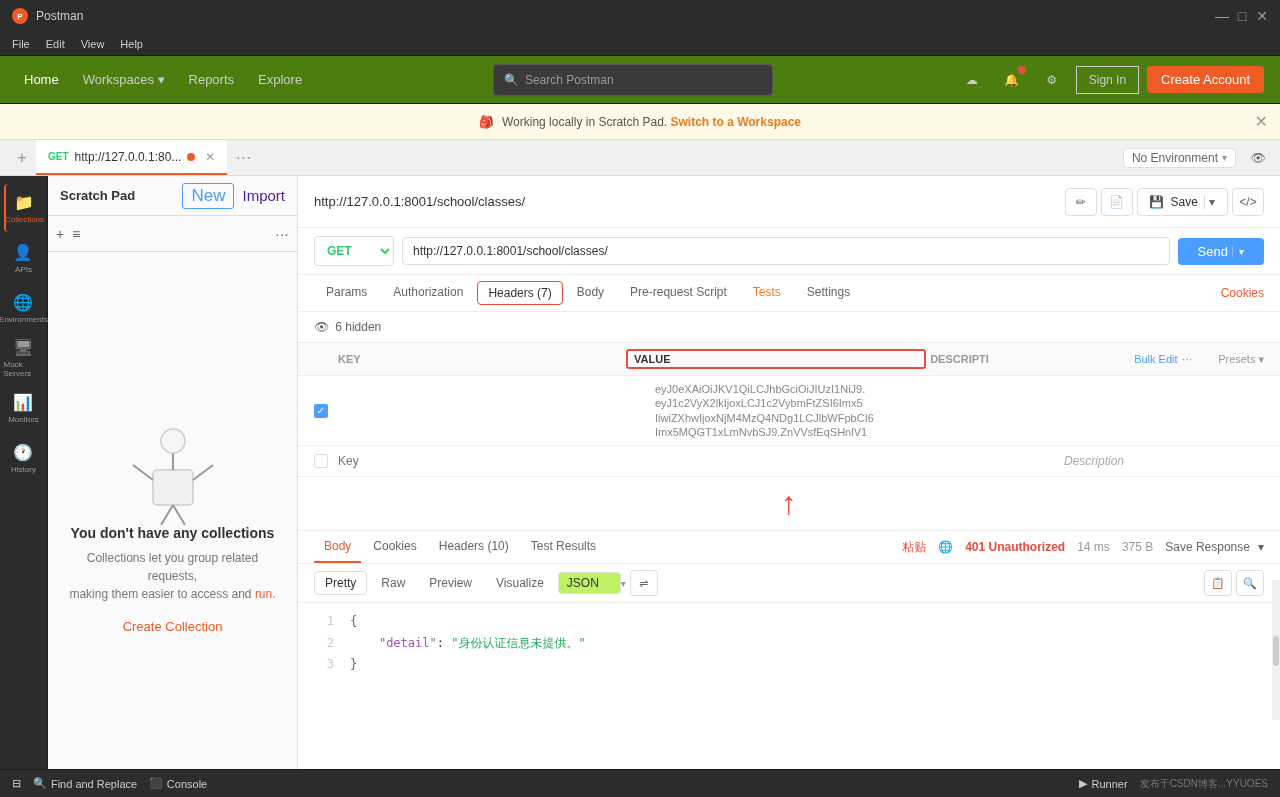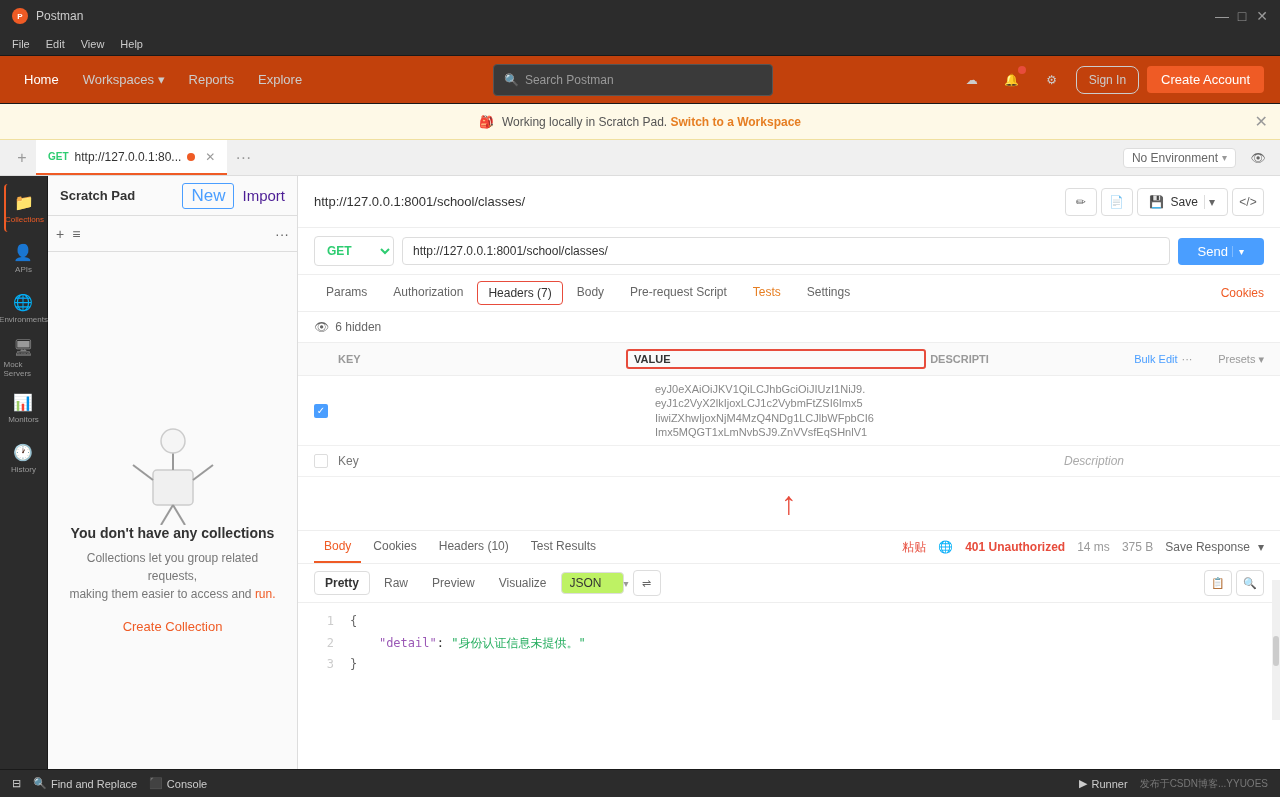--- a/index.html
+++ b/index.html
@@ -10,29 +10,29 @@
     .titlebar-logo { width: 16px; height: 16px; background: #ef5b25; border-radius: 50%; margin-right: 8px; display: flex; align-items: center; justify-content: center; color: white; font-size: 8px; font-weight: bold; }
     .titlebar-title { flex: 1; }
     .titlebar-controls { display: flex; gap: 8px; }
     .titlebar-btn { width: 12px; height: 12px; display: flex; align-items: center; justify-content: center; color: #999; font-size: 14px; cursor: pointer; }
 
     
     .menubar { height: 24px; background: #2c2c2c; display: flex; align-items: center; padding: 0 12px; gap: 16px; color: #ccc; font-size: 11px; border-bottom: 1px solid #1a1a1a; }
     .menubar span { cursor: pointer; }
 
     
-    .topnav { height: 48px; background: #c2410c; display: flex; align-items: center; padding: 0 16px; gap: 8px; border-bottom: 1px solid #1a1a1a; }
+    .topnav { height: 48px; background: #4d7c0f; display: flex; align-items: center; padding: 0 16px; gap: 8px; border-bottom: 1px solid #1a1a1a; }
     .nav-link { color: #ccc; font-size: 13px; cursor: pointer; padding: 4px 8px; border-radius: 4px; display: flex; align-items: center; gap: 4px; }
     .nav-link.active { color: white; }
     .nav-search { flex: 1; display: flex; justify-content: center; }
     .search-box { width: 280px; height: 32px; background: #3a3a3a; border: 1px solid #555; border-radius: 4px; display: flex; align-items: center; padding: 0 10px; color: #999; font-size: 12px; cursor: pointer; gap: 6px; }
     .nav-right { display: flex; align-items: center; gap: 8px; }
     .icon-btn { width: 32px; height: 32px; display: flex; align-items: center; justify-content: center; color: #ccc; cursor: pointer; border-radius: 4px; position: relative; }
     .badge { position: absolute; top: 2px; right: 2px; width: 8px; height: 8px; background: #e74c3c; border-radius: 50%; }
-    .btn-signin { background: transparent; border: 1px solid #ccc; color: #ccc; padding: 6px 12px; border-radius: 8px; cursor: pointer; font-size: 12px; }
+    .btn-signin { background: transparent; border: 1px solid #ccc; color: #ccc; padding: 6px 12px; border-radius: 0; cursor: pointer; font-size: 12px; }
     .btn-create { background: #ef5b25; border: none; color: white; padding: 6px 14px; border-radius: 4px; cursor: pointer; font-size: 13px; font-weight: 500; }
 
     
     .banner { height: 36px; background: #fef9e7; display: flex; align-items: center; justify-content: center; gap: 8px; font-size: 12px; color: #555; border-bottom: 1px solid #f0e0a0; position: relative; }
     .banner-close { position: absolute; right: 12px; cursor: pointer; color: #999; font-size: 16px; }
     .banner a { color: #e67e22; font-weight: 600; cursor: pointer; }
 
     
     .tabbar { height: 36px; background: #f0f0f0; display: flex; align-items: stretch; border-bottom: 1px solid #ddd; padding: 0 8px; }
     .tab { display: flex; align-items: center; padding: 0 12px; gap: 6px; font-size: 12px; color: #666; cursor: pointer; border-bottom: 2px solid transparent; white-space: nowrap; }
@@ -118,21 +118,21 @@
     .response-tab.active { color: #ef5b25; border-bottom: 2px solid #ef5b25; }
     .response-status { margin-left: auto; display: flex; align-items: center; gap: 12px; font-size: 12px; }
     .status-401 { color: #e74c3c; font-weight: 600; }
     .paste-btn { color: #e74c3c; font-size: 12px; cursor: pointer; }
     .status-meta { color: #999; }
     .save-response-btn { color: #666; font-size: 12px; cursor: pointer; display: flex; align-items: center; gap: 8px; }
 
     
     .response-toolbar { display: flex; align-items: center; padding: 6px 16px; border-bottom: 1px solid #eee; gap: 4px; }
     .format-tab { padding: 4px 10px; font-size: 12px; color: #666; cursor: pointer; border-radius: 4px; }
-    .format-tab.active { background: white; border: 1px solid #ddd; color: #333; font-weight: 700; }
+    .format-tab.active { background: white; border: 1px solid #ddd; color: #333; font-weight: 400; }
     .format-select { background: #bef264; border: 1px solid #ddd; border-radius: 4px; padding: 3px 20px 3px 8px; font-size: 12px; color: #333; cursor: pointer; appearance: none; }
     .format-btn { width: 28px; height: 26px; display: flex; align-items: center; justify-content: center; border: 1px solid #ddd; border-radius: 4px; cursor: pointer; color: #666; font-size: 11px; background: white; }
     .response-actions { margin-left: auto; display: flex; gap: 4px; }
 
     
     .response-json { flex: 1; padding: 8px 16px; font-family: 'Consolas', 'Monaco', monospace; font-size: 12px; overflow-y: auto; background: white; }
     .json-line { display: flex; gap: 16px; line-height: 1.8; }
     .line-num { color: #ccc; width: 20px; text-align: right; flex-shrink: 0; }
     .json-content { color: #333; }
     .json-key { color: #9b59b6; }

